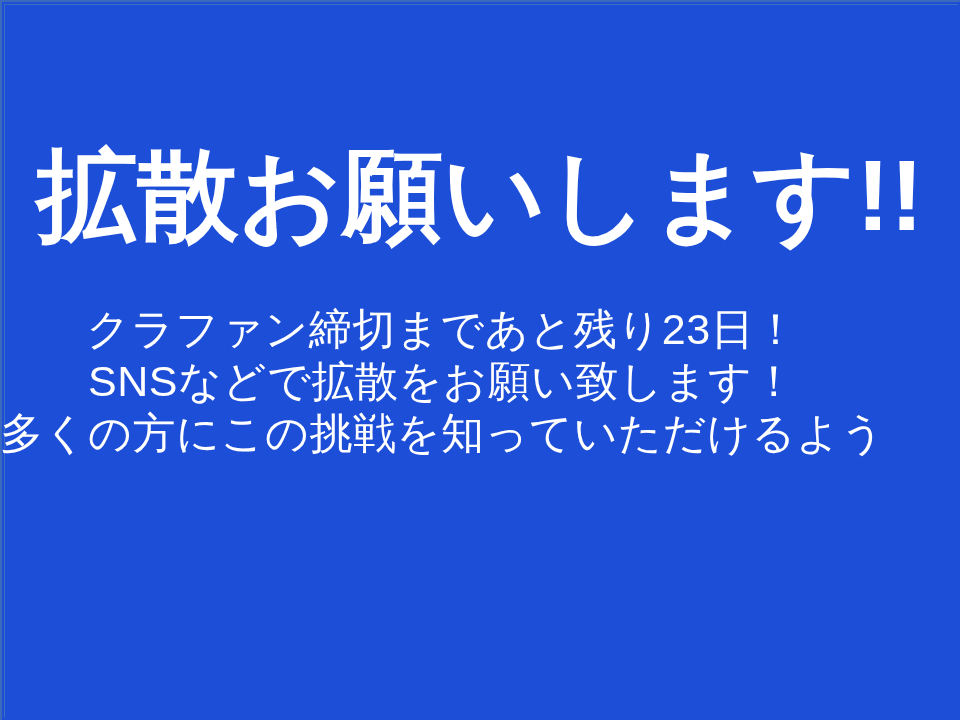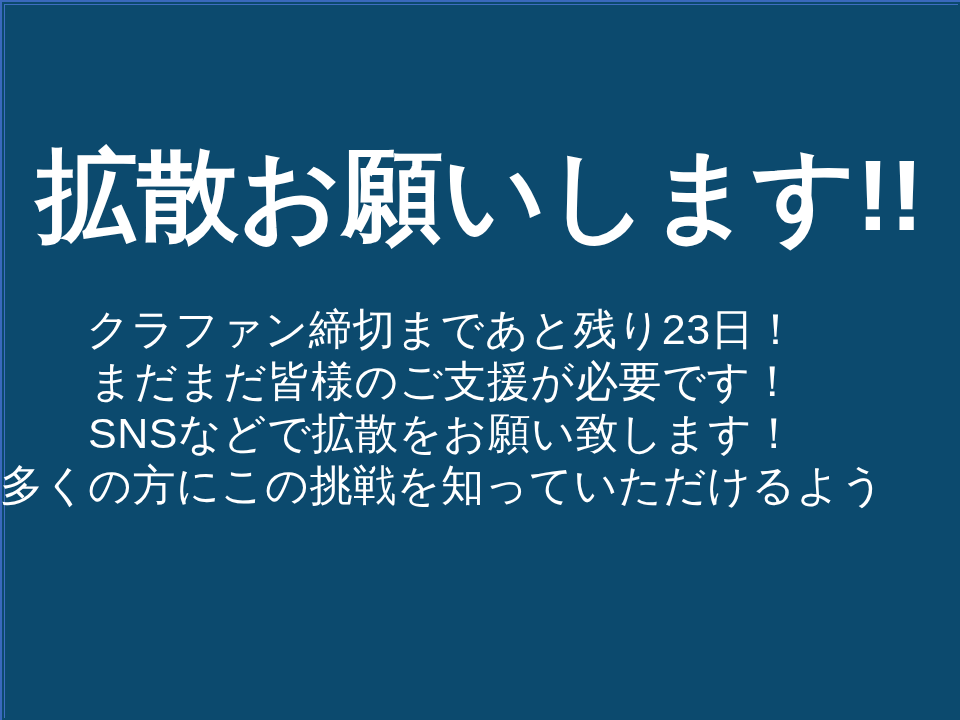--- a/index.html
+++ b/index.html
@@ -10,21 +10,21 @@
     width: 960px;
     height: 720px;
     overflow: hidden;
     font-family: "Liberation Sans", "DejaVu Sans", sans-serif;
   }
   .slide {
     position: relative;
     width: 960px;
     height: 720px;
     box-sizing: border-box;
-    background: #0c4a6e;
+    background: #1d4ed8;
     overflow: hidden;
   }
   
   .edge-frame {
     position: absolute;
     left: 0;
     top: 0;
     width: 960px;
     height: 720px;
     border-left: 2px solid #3a69bd;
@@ -80,18 +80,17 @@
 
 <div class="slide">
 
   <div class="edge-frame"></div>
   <div class="edge-frame-inner"></div>
 
   <div class="headline">拡散お願いします!!</div>
 
   <div class="body-block">
     <div class="body-line">クラファン締切まであと残り23日！</div>
-    <div class="body-line">まだまだ皆様のご支援が必要です！</div>
     <div class="body-line">SNSなどで拡散をお願い致します！</div>
     <div class="body-line">多くの方にこの挑戦を知っていただけるよう</div>
   </div>
 
 </div>
 
 </body></html>

